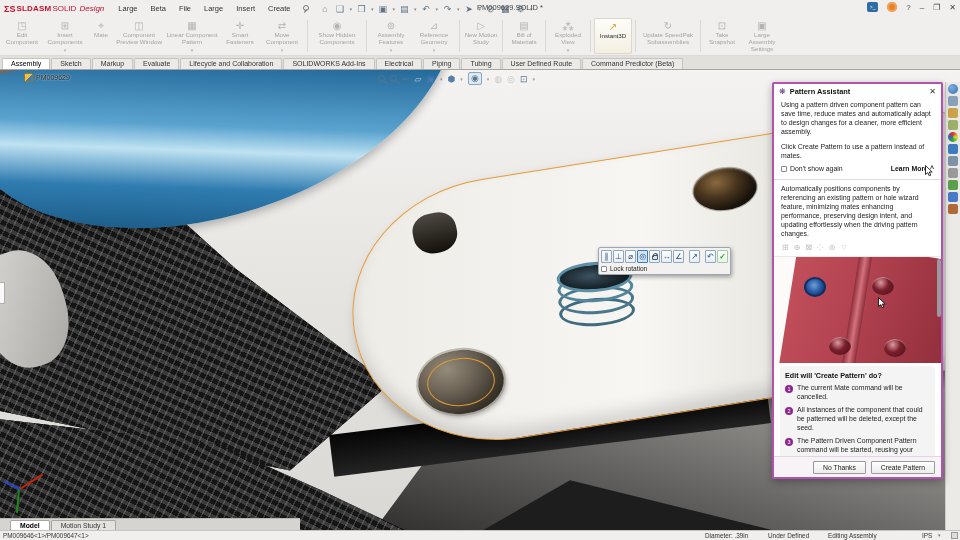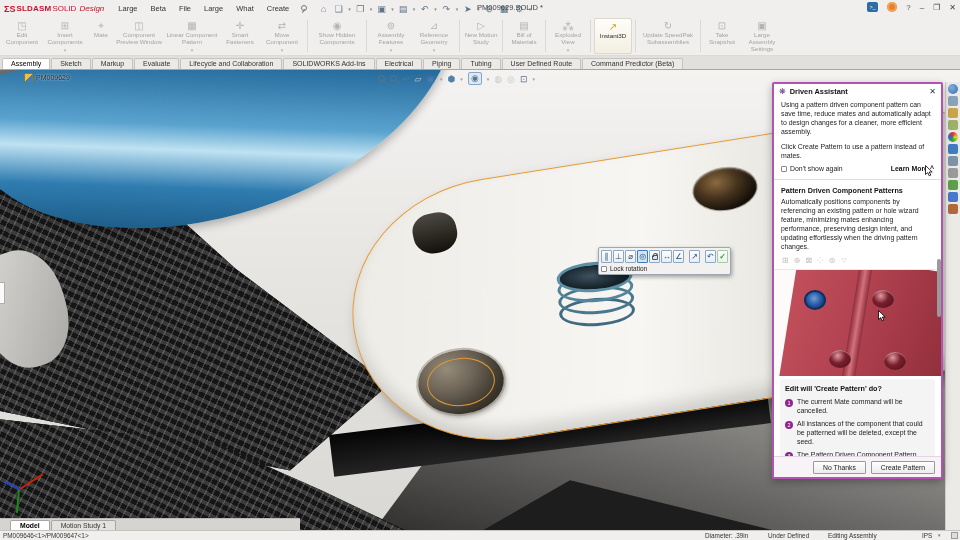--- a/index.html
+++ b/index.html
@@ -163,21 +163,21 @@
       <span class="sig">ΣS</span>
       <span class="solid">SLDASM</span>
         <span class="works">SOLID</span>
       <span class="design">Design</span>
     </div>
     <div class="menus">
       <span>Large</span>
       <span>Beta</span>
       <span>File</span>
       <span>Large</span>
-      <span>What</span>
+      <span>Insert</span>
       <span>Create</span>
     </div>
     <span class="pin"></span>
     <div class="qat">
       <span class="qi">⌂</span>
       <span class="qi">❑</span>
         <span class="car">▾</span>
       <span class="qi">❒</span>
         <span class="car">▾</span>
       <span class="qi">▣</span>
@@ -373,39 +373,38 @@
       <div class="mate-lockrow">
         <span class="cb"></span>
         <span>Lock rotation</span>
       </div>
     </div>
   </div>
 
   <div class="panel">
     <div class="pa-head">
       <span class="hicon">❋</span>
-      <span class="htitle">Driven Assistant</span>
+      <span class="htitle">Pattern Assistant</span>
       <span class="hclose">✕</span>
     </div>
     <div class="pa-body">
       <div class="pa-p">Using a pattern driven component pattern can save time, reduce mates and automatically adapt to design changes for a cleaner, more efficient assembly.</div>
       <div class="pa-p" style="margin-top:4px">Click Create Pattern to use a pattern instead of mates.</div>
       <div class="pa-row">
         <span class="dsa">
           <span class="cb"></span>
           <span>Don't show again</span>
         </span>
         <span class="pa-learn">Learn More</span>
         <span class="pa-chev">^</span>
         <svg class="cursor-svg" style="right:8px;top:66px" width="8" height="12" viewBox="0 0 8 12">
             <path d="M0.5 0.5 L0.5 9.5 L2.8 7.6 L4.2 10.8 L5.8 10.1 L4.3 7 L7.2 7 Z" fill="#fff" stroke="#000" stroke-width="0.8"></path>
           </svg>
       </div>
       <div class="pa-div"></div>
-      <div class="pa-h2">Pattern Driven Component Patterns</div>
       <div class="pa-p" style="padding-top:3px">Automatically positions components by referencing an existing pattern or hole wizard feature, minimizing mates enhancing performance, preserving design intent, and updating effortlessly when the driving pattern changes.</div>
       <div class="pa-icons">
         <span>⊞</span>
         <span>⊕</span>
         <span>⊠</span>
         <span>⁘</span>
         <span>⊛</span>
         <span>⌔</span>
       </div>
       <div class="pa-image">

